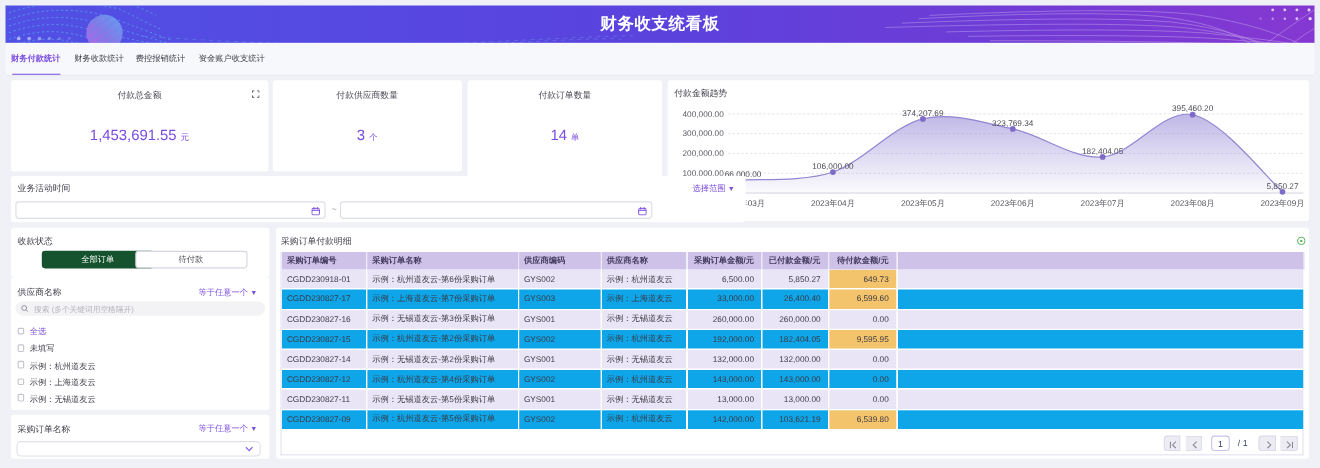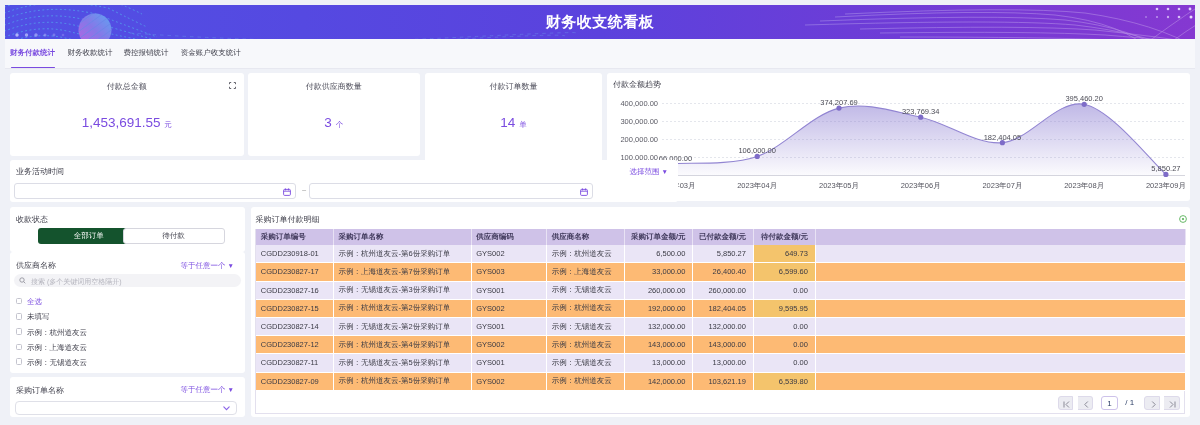--- a/index.html
+++ b/index.html
@@ -357,15 +357,15 @@
           </svg>
 </div>
 </div>
 </div>
 </div>
 <style>
 #tbl th{background:#cfc2e8;height:16.1px;font-weight:bold;text-align:left;color:#413a5c;padding:0 0 0 4.5px;border-right:1px solid #e8e2f4;overflow:hidden;white-space:nowrap;}
 #tbl td{height:18.2px;padding:0 0 0 4.5px;border-right:1px solid #fff;border-bottom:1px solid #fff;overflow:hidden;white-space:nowrap;}
 #tbl th.r,#tbl td.r{text-align:right;padding:0 7px 0 0;}
 #tbl tr.odd td{background:#eae5f6;}
-#tbl tr.even td{background:#fdba74;}
+#tbl tr.even td{background:#0ea5e9;}
 #tbl tr.odd td.org,#tbl tr.even td.org{background:#f4c46c;}
 </style>
 
 </body></html>

